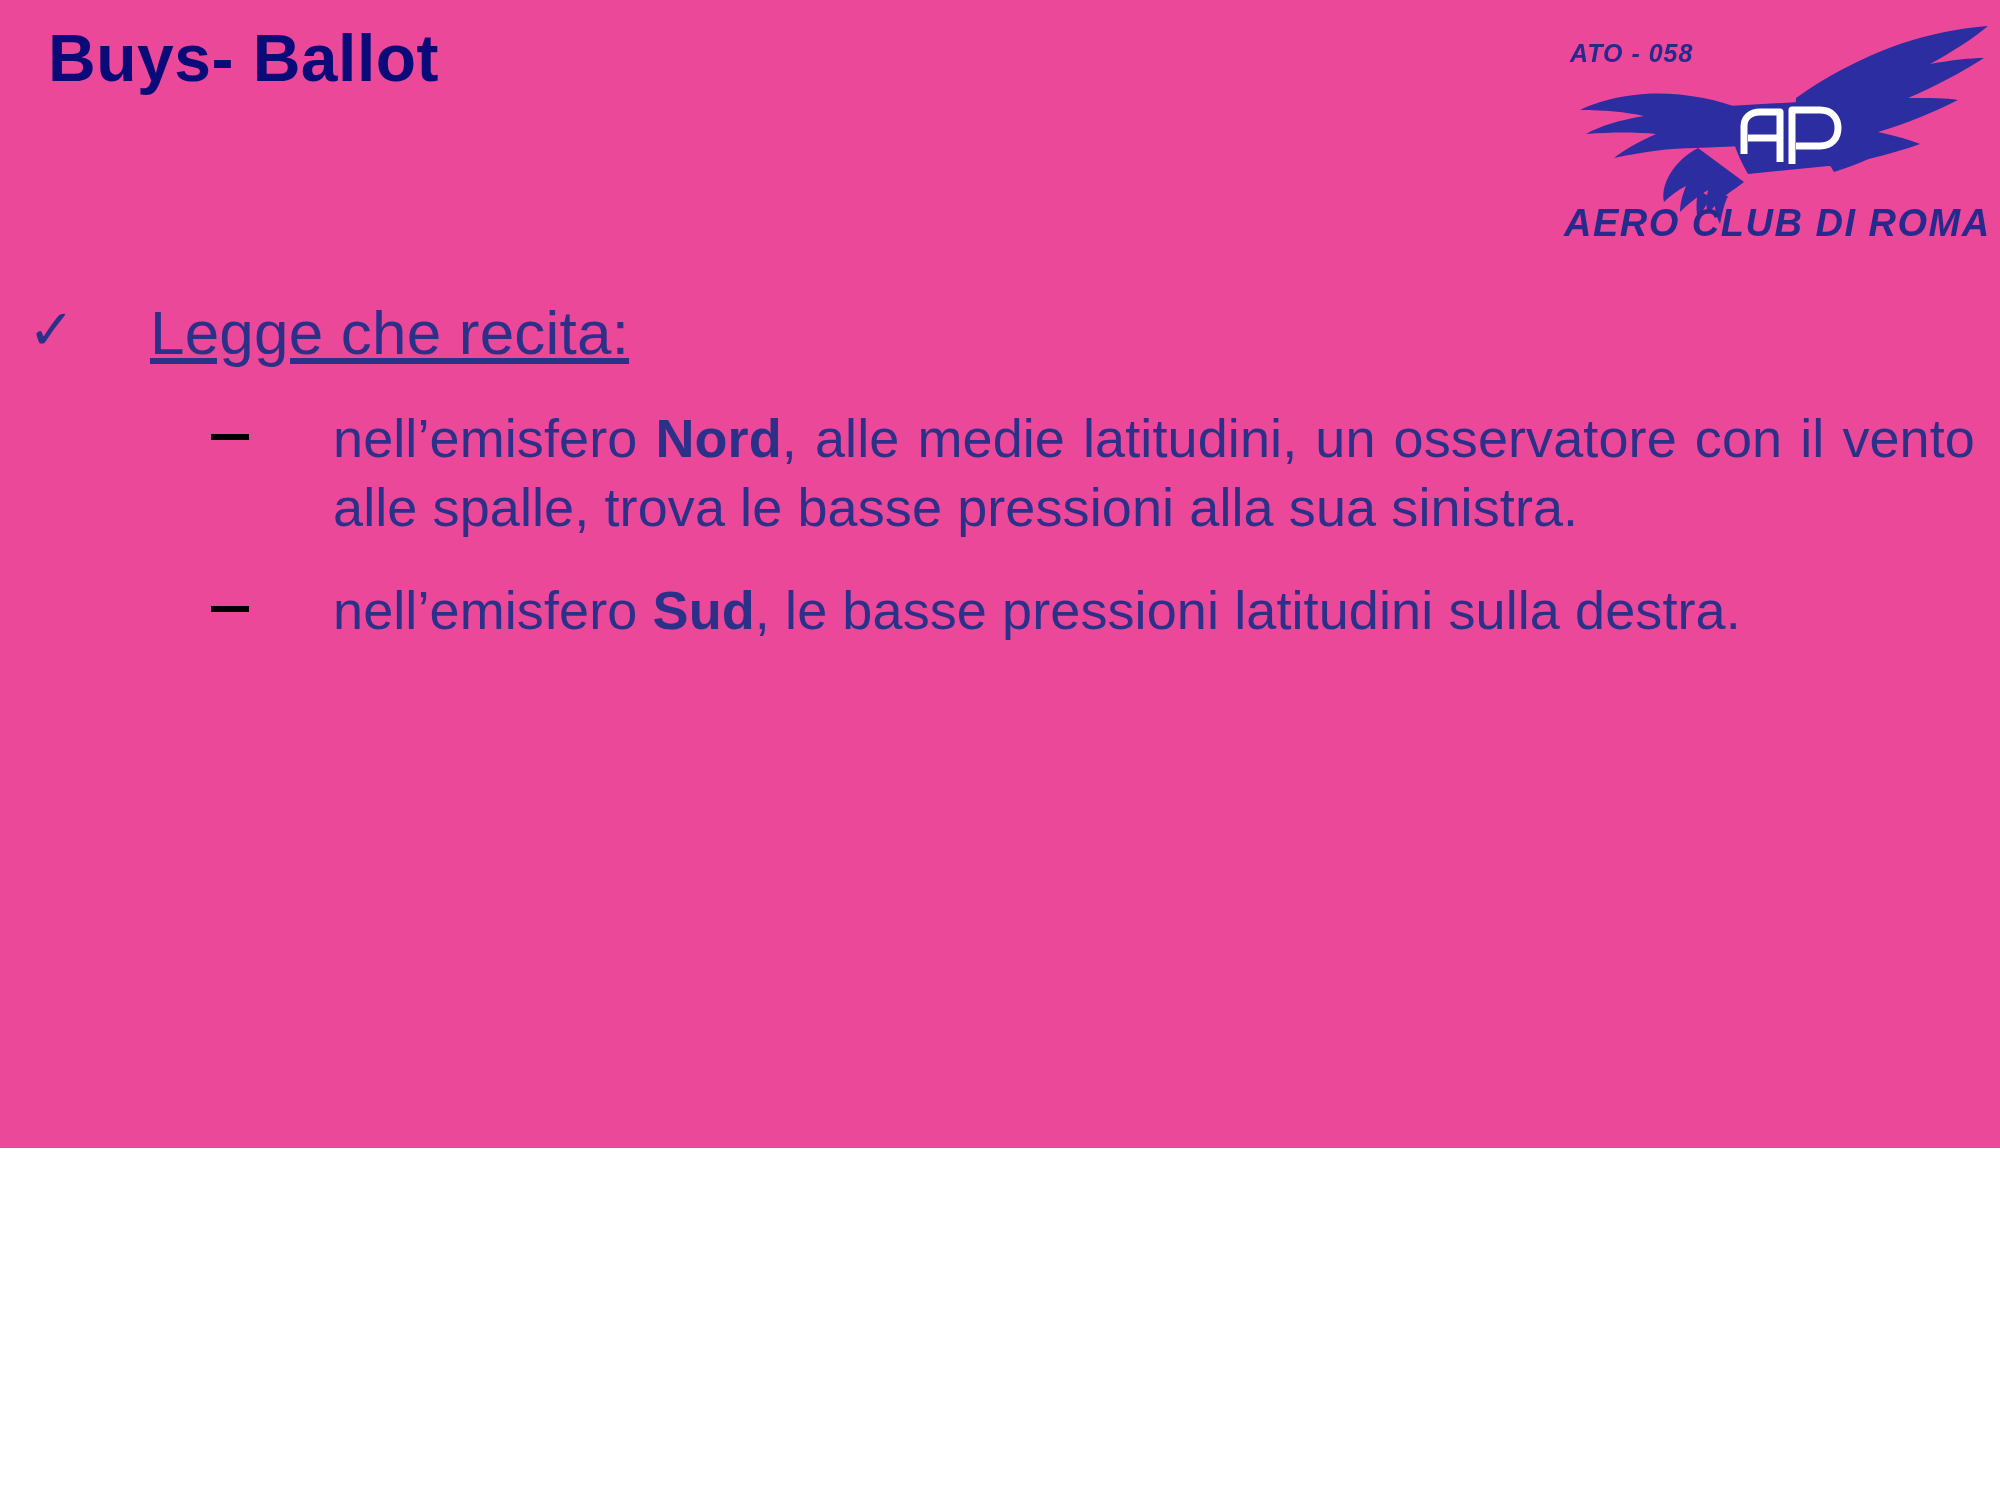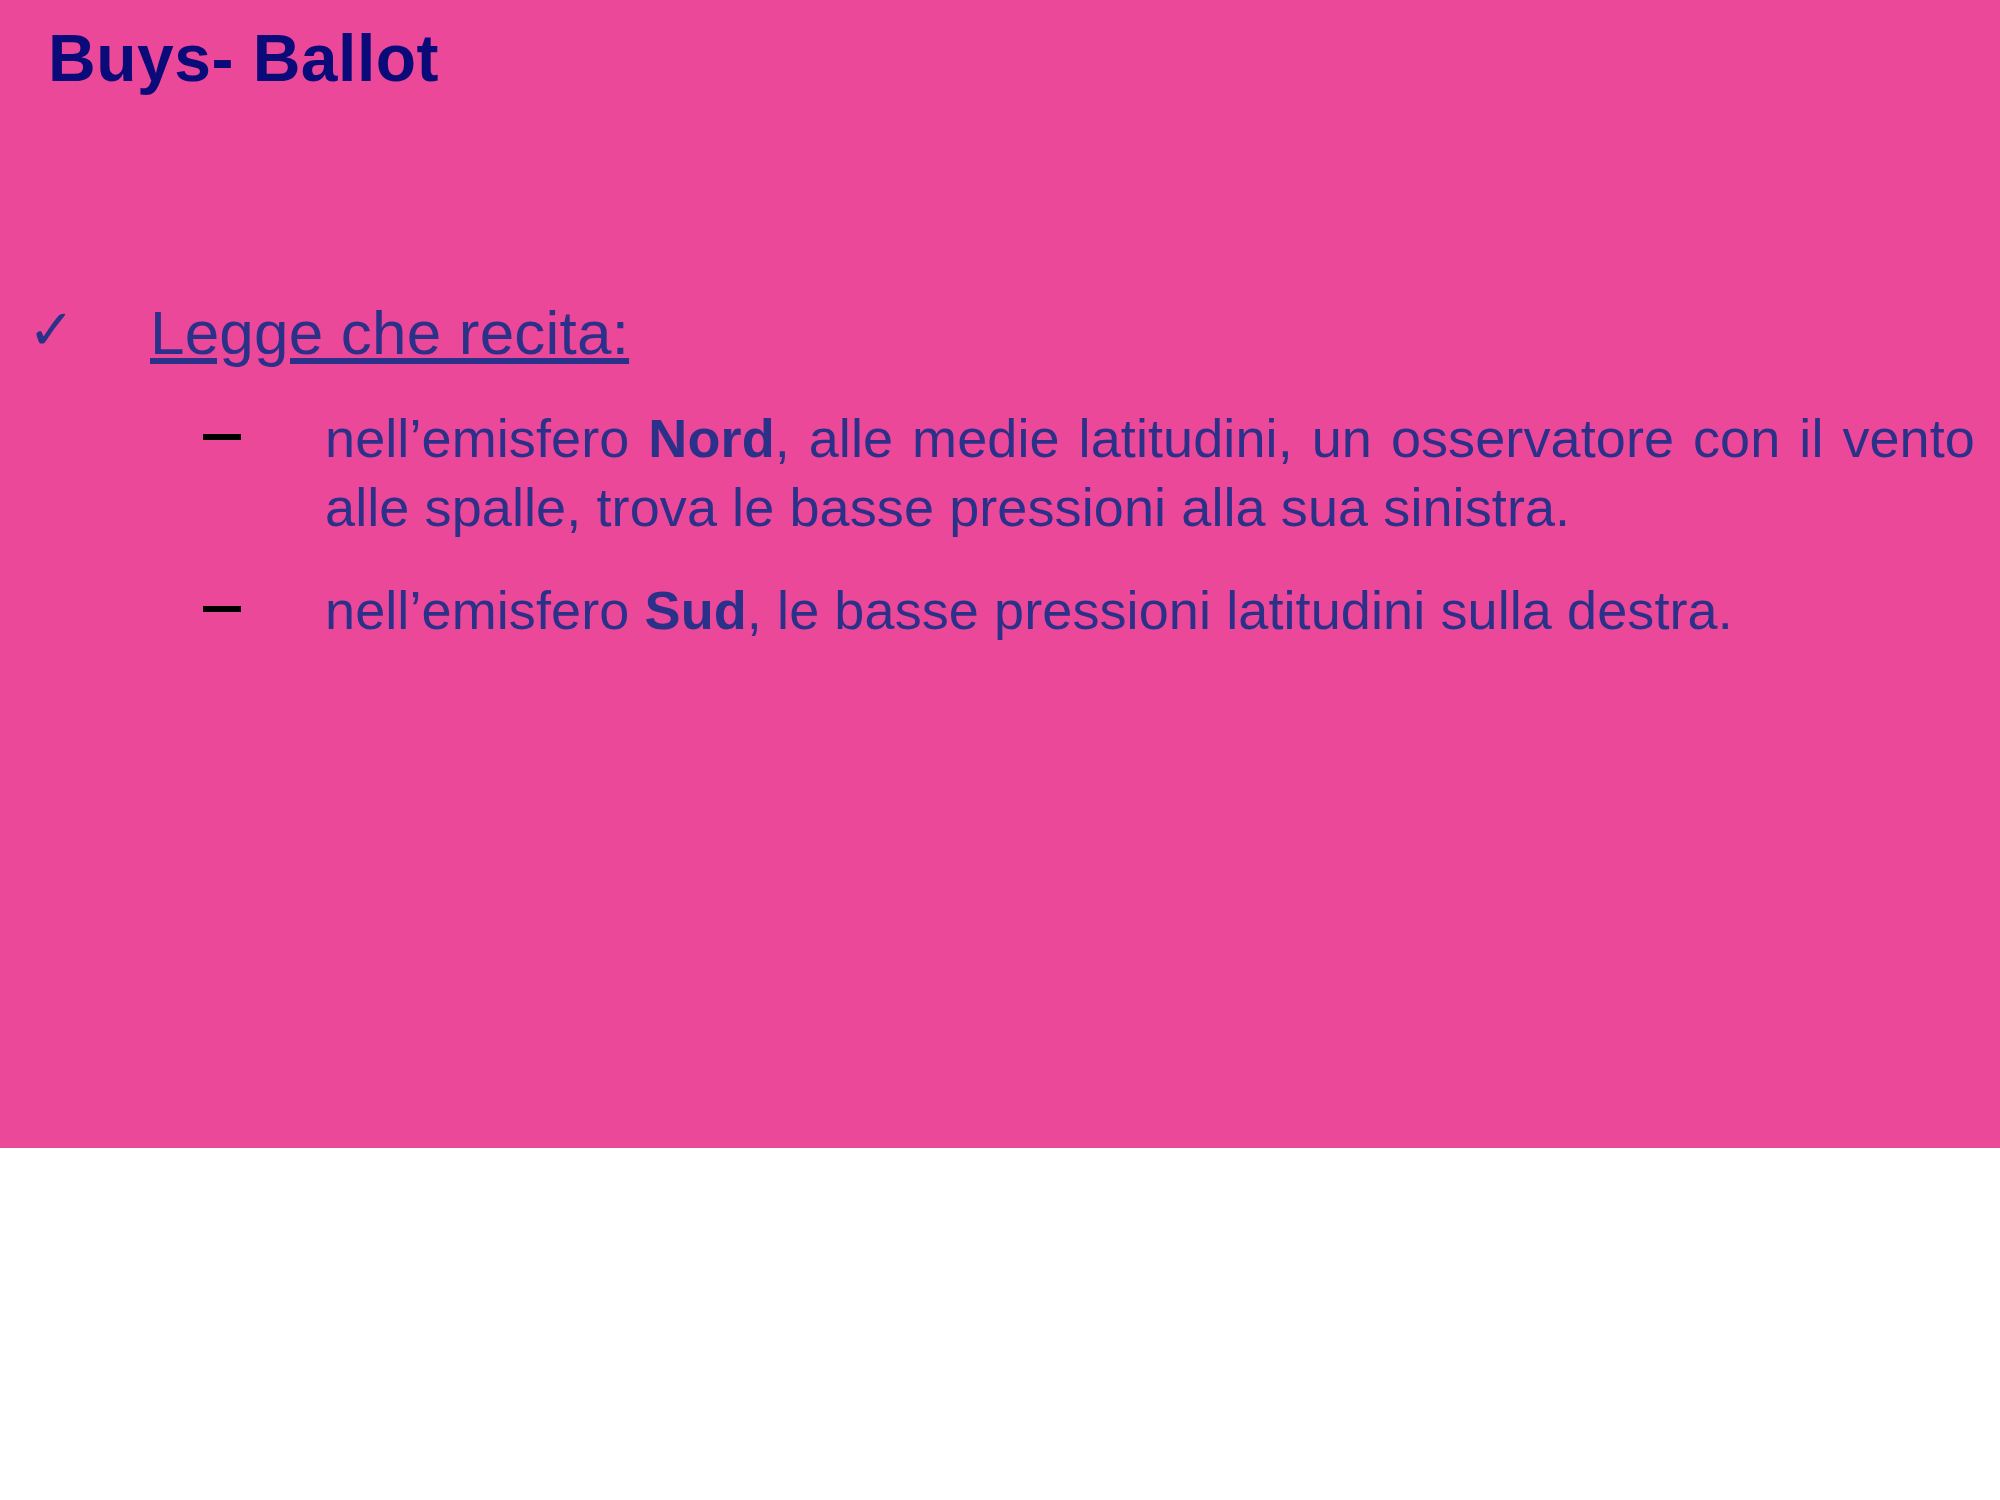--- a/index.html
+++ b/index.html
@@ -87,21 +87,21 @@
   .level1 .l1-text {
     font-size: 62px;
     line-height: 1.12;
     color: #2B3188;
     letter-spacing: 0.2px;
     text-decoration: underline;
   }
 
   .level2 {
     position: relative;
-    margin: 0 0 34px 0;
+    margin: 0 0 34px 8px;
     padding-left: 325px;
     padding-right: 25px;
   }
   .level2 .bullet-dash {
     position: absolute;
     left: 203px;
     top: 2px;
     width: 38px;
     height: 6px;
     background: #000000;
@@ -150,20 +150,61 @@
     color: #ffffff;
   }
 </style>
 </head>
 <body>
 
 <div id="slide">
 
   <div id="slide-title">Buys- Ballot</div>
 
+  <div id="logo">
+    <svg viewBox="0 0 452 232" xmlns="http://www.w3.org/2000/svg">
+
+      <text class="logo-ato" x="22" y="48">ATO - 058</text>
+
+      <g fill="#2B2DA0">
+
+        <path d="M248,84 C276,64 312,44 352,30 C382,20 412,14 440,12
+                 C426,24 404,38 382,50 C404,46 422,44 436,44
+                 C414,58 388,72 360,84 C382,84 398,84 410,86
+                 C386,98 358,110 330,118 C348,122 362,126 372,130
+                 C344,140 312,148 282,152 L246,150 Z"></path>
+
+        <path d="M268,128 C300,130 332,128 356,124 C338,138 312,150 286,158 Z"></path>
+
+        <path d="M196,96 C166,84 130,78 96,80 C70,82 48,88 32,96
+                 C56,96 78,98 96,102 C72,106 52,112 38,120
+                 C64,118 88,118 108,120 C90,128 76,136 66,144
+                 C94,138 122,134 148,134 L196,132 Z"></path>
+
+        <path d="M150,134 C138,140 128,150 122,160 C116,170 114,180 116,188
+                 C122,182 130,176 138,172 C134,182 132,190 132,198
+                 C140,190 150,182 160,176 C158,186 158,194 160,200
+                 C168,190 178,180 188,174 L196,168 Z"></path>
+
+        <path d="M150,176 C148,188 148,198 150,206 C154,198 158,190 164,184 Z"></path>
+        <path d="M166,180 C166,192 168,202 172,210 C174,200 176,190 180,182 Z"></path>
+
+        <path d="M180,92 L286,86 L300,150 L200,160 C188,140 180,116 180,92 Z"></path>
+      </g>
+
+      <g fill="none" stroke="#ffffff" stroke-width="7" stroke-linejoin="round">
+        <path d="M196,140 L196,112 C196,104 202,98 212,98 L232,98 L232,148"></path>
+        <path d="M200,124 L230,124"></path>
+        <path d="M244,150 L244,96 L272,96 C284,96 290,104 290,114
+                 C290,124 284,132 272,132 L248,132"></path>
+      </g>
+
+      <text class="logo-name" x="16" y="222">AERO CLUB DI ROMA</text>
+    </svg>
+  </div>
 
   <div id="content">
 
     <div class="level1">
       <span class="bullet-check">✓</span>
       <span class="l1-text">Legge che recita:</span>
     </div>
 
     <div class="level2">
       <span class="bullet-dash"></span>

